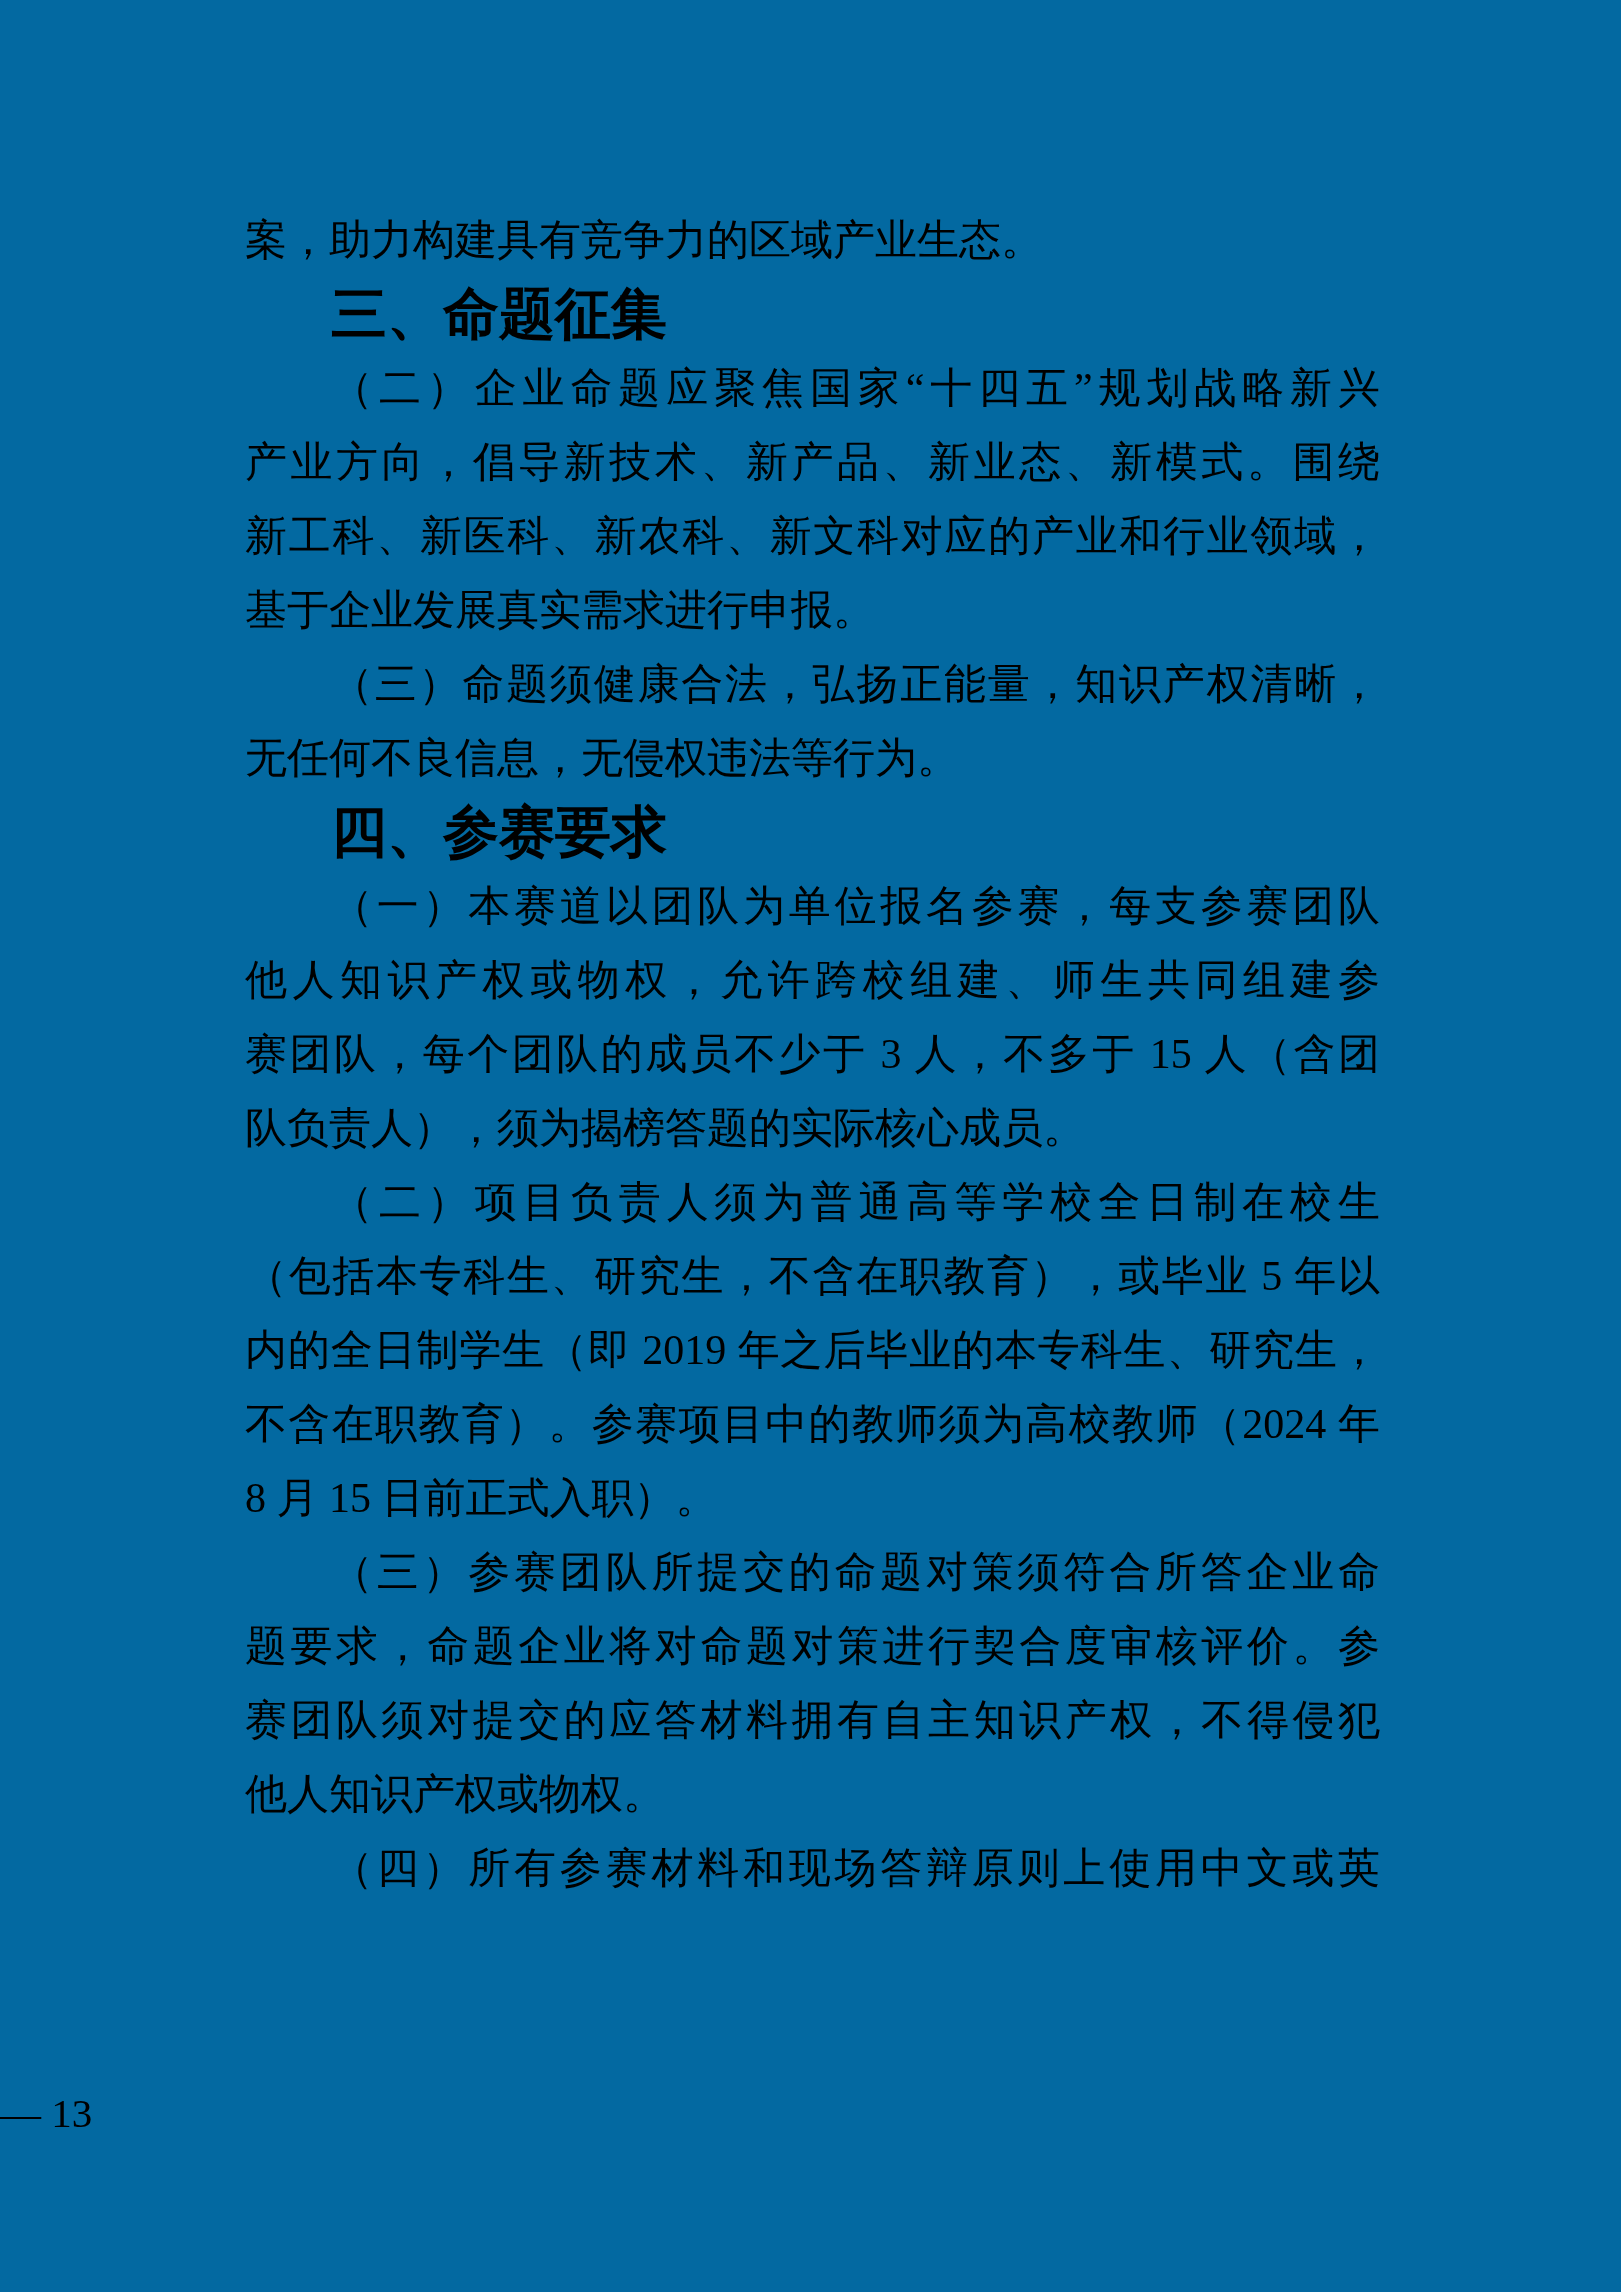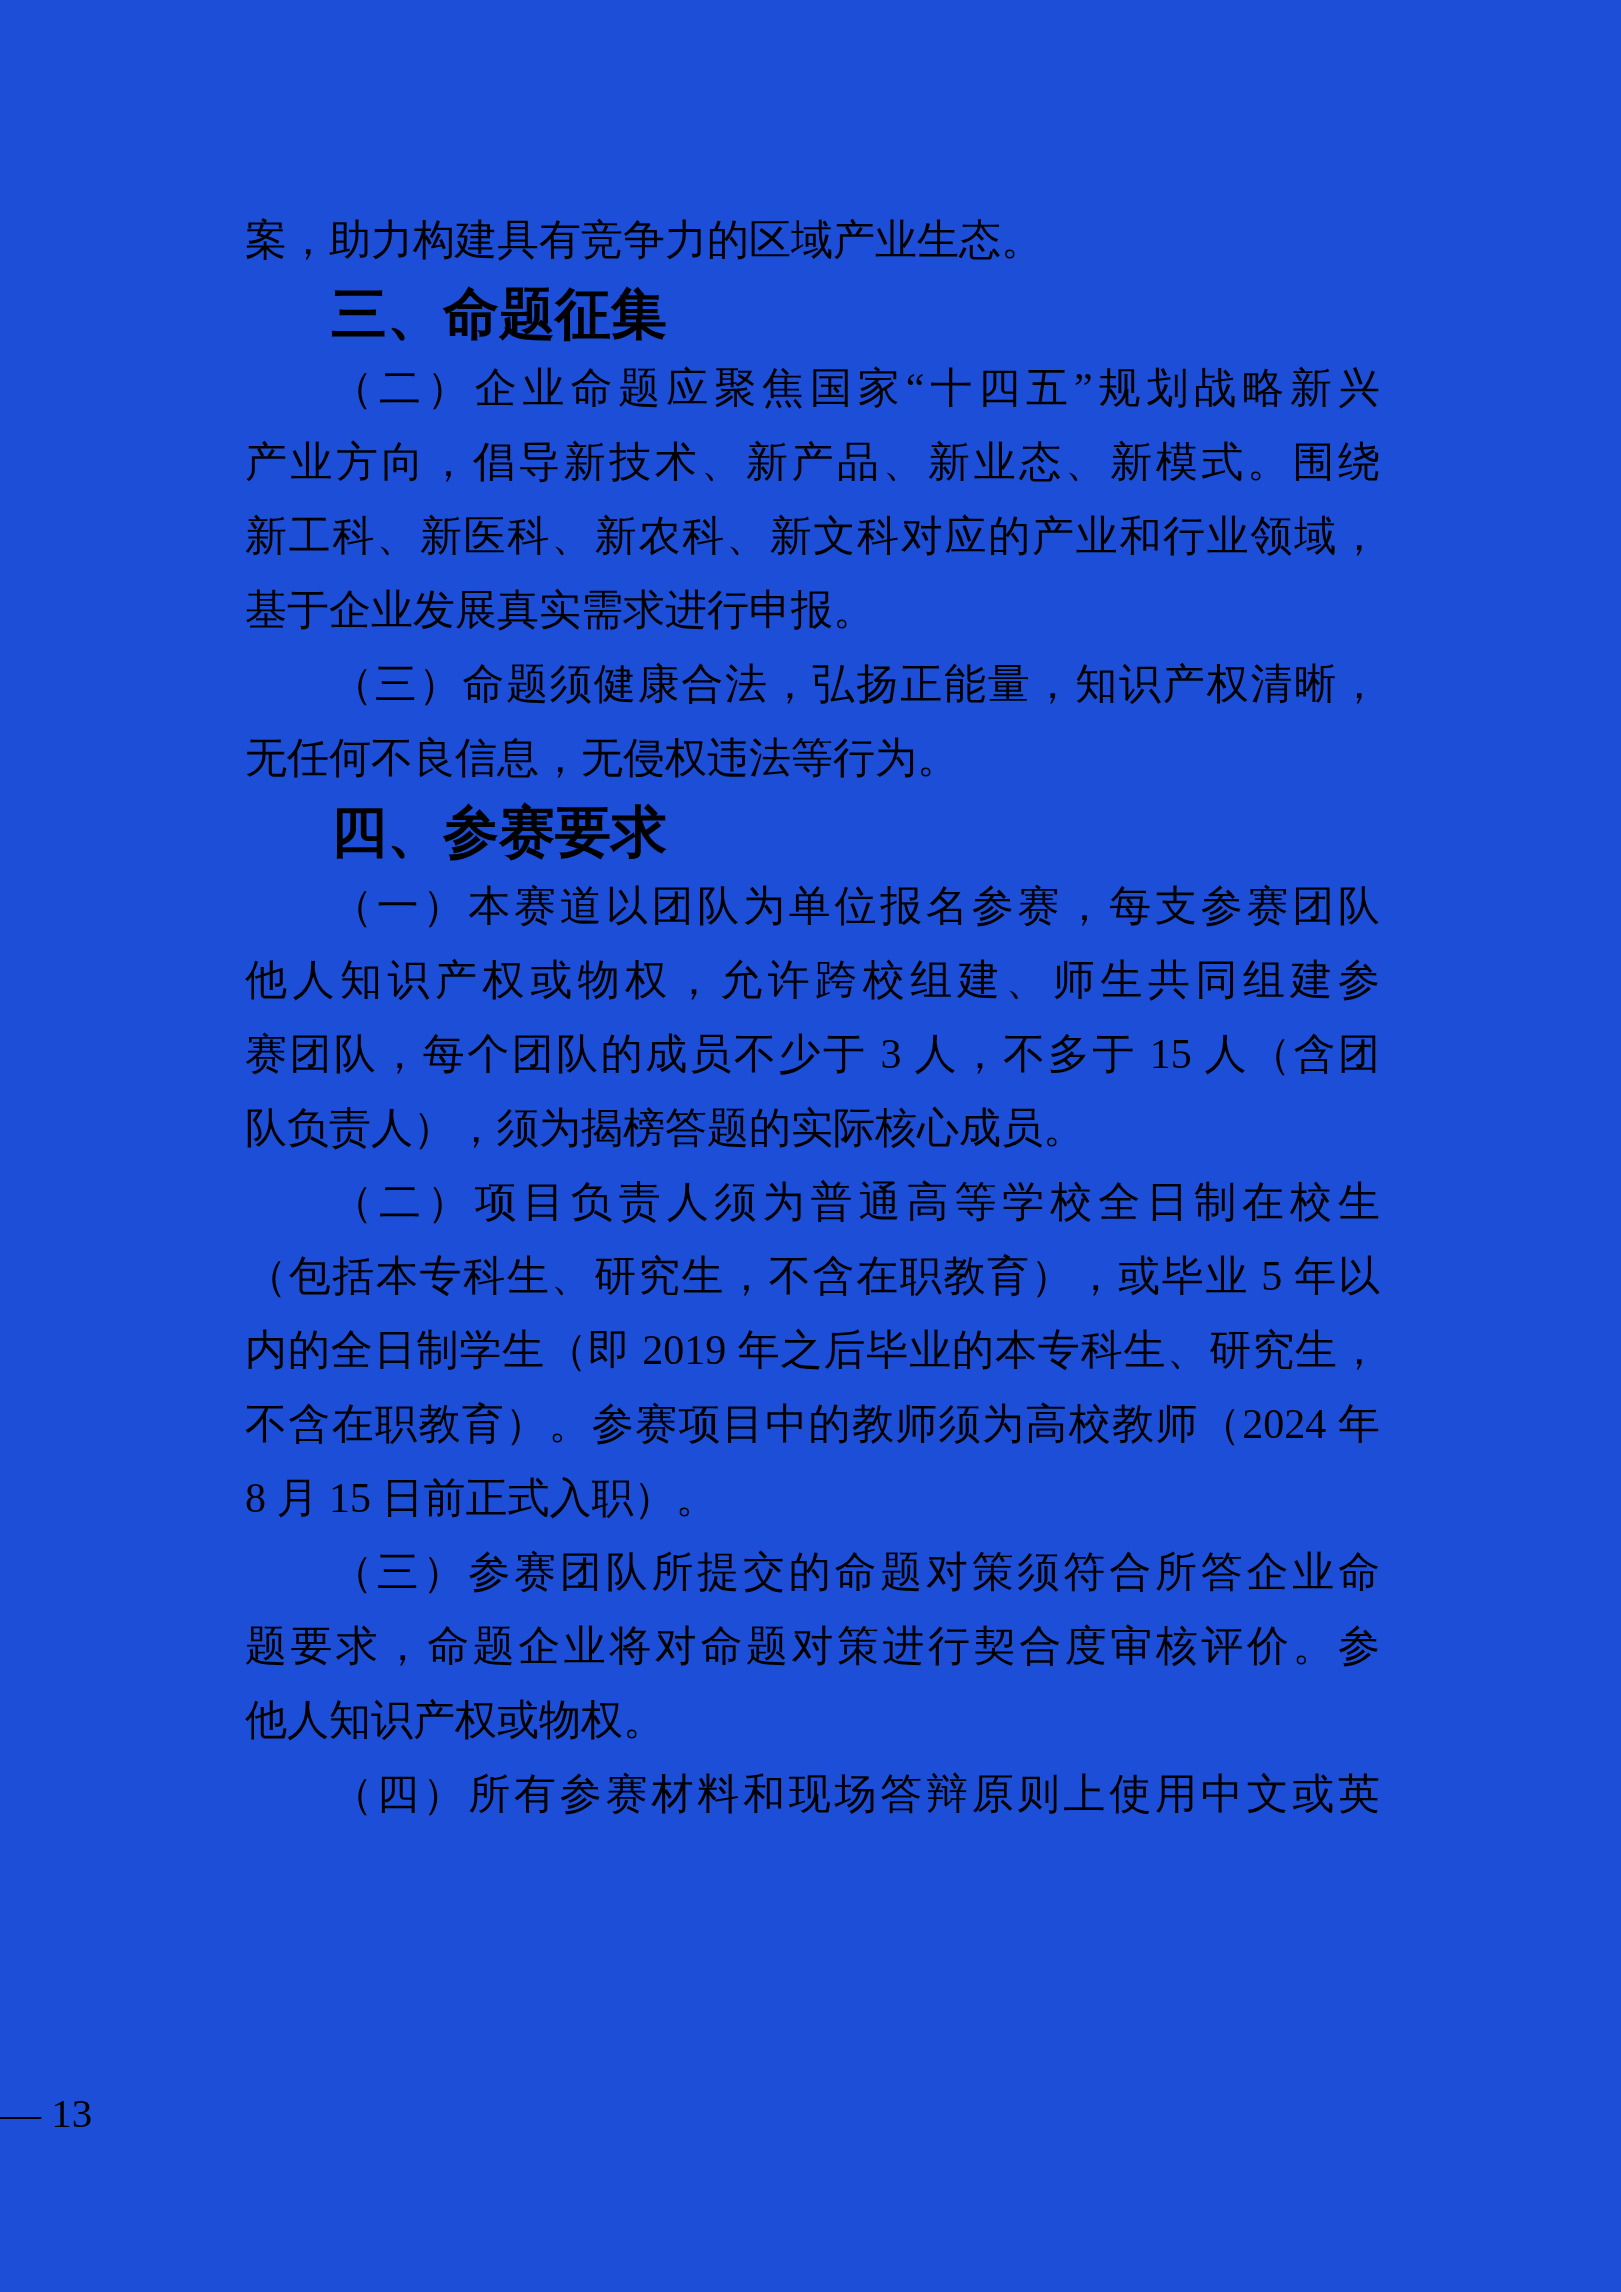--- a/index.html
+++ b/index.html
@@ -4,21 +4,21 @@
 <style>
   html, body {
     margin: 0;
     padding: 0;
     background: #ffffff;
   }
   .page {
     position: relative;
     width: 1621px;
     height: 2293px;
-    background: #1d4ed8;
+    background: #0369a1;
     overflow: hidden;
     font-family: "Liberation Serif", serif;
     color: #000000;
   }
   .content {
     position: absolute;
     left: 245px;
     top: 203px;
     width: 1135px;
   }
@@ -97,20 +97,21 @@
       <div class="ln j ind">（二）项目负责人须为普通高等学校全日制在校生</div>
       <div class="ln j">（包括本专科生、研究生，不含在职教育），或毕业 5 年以</div>
       <div class="ln j">内的全日制学生（即 2019 年之后毕业的本专科生、研究生，</div>
       <div class="ln j">不含在职教育）。参赛项目中的教师须为高校教师（2024 年</div>
       <div class="ln">8 月 15 日前正式入职）。</div>
     </div>
 
     <div>
       <div class="ln j ind">（三）参赛团队所提交的命题对策须符合所答企业命</div>
       <div class="ln j">题要求，命题企业将对命题对策进行契合度审核评价。参</div>
+      <div class="ln j">赛团队须对提交的应答材料拥有自主知识产权，不得侵犯</div>
       <div class="ln">他人知识产权或物权。</div>
     </div>
 
     <div>
       <div class="ln j ind">（四）所有参赛材料和现场答辩原则上使用中文或英</div>
     </div>
 
   </div>
 
   <div class="footer">— 13</div>

